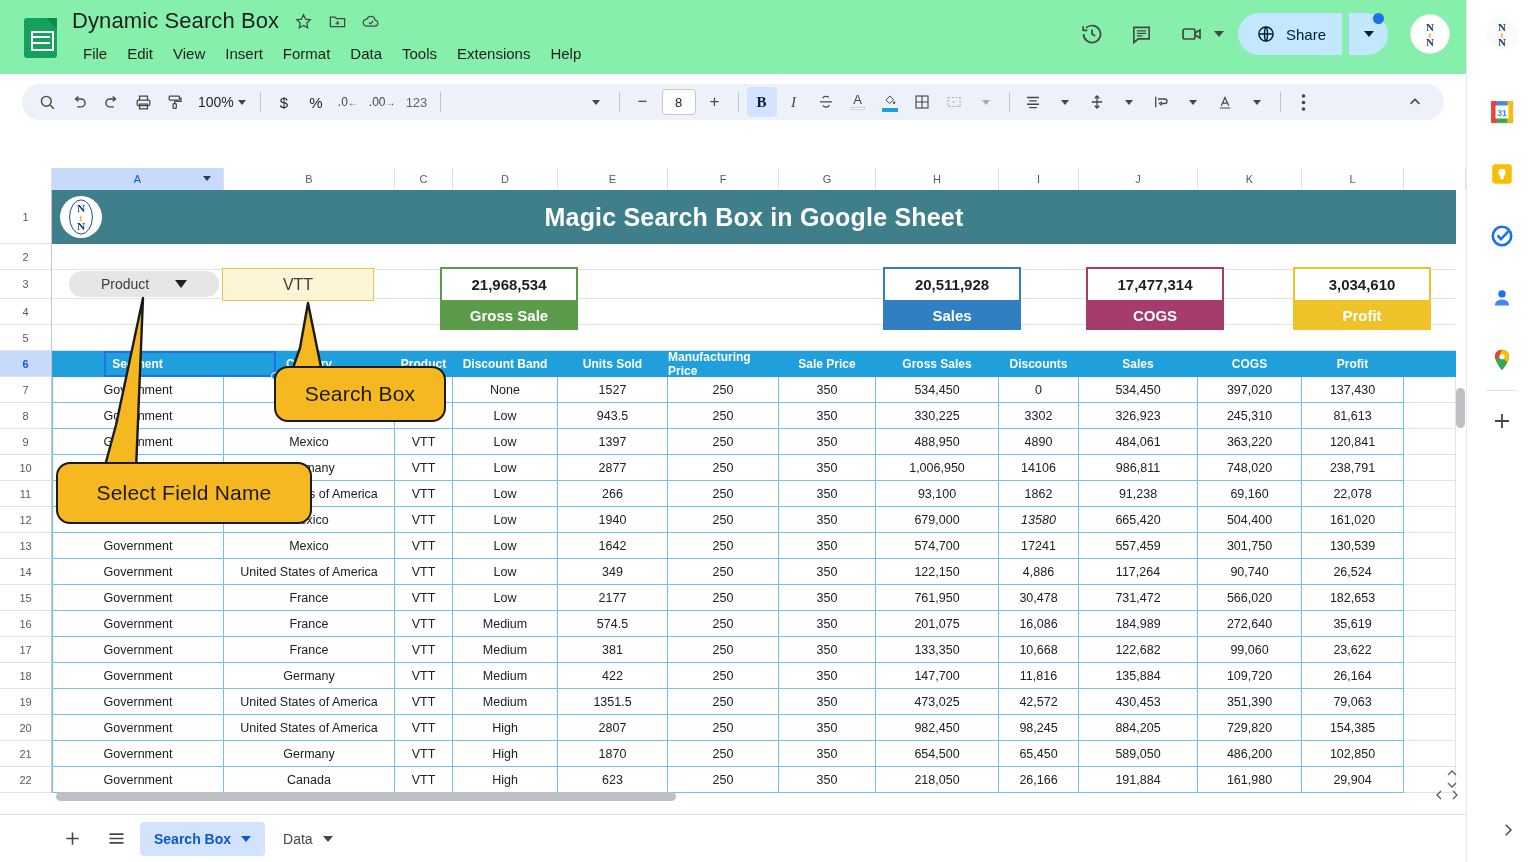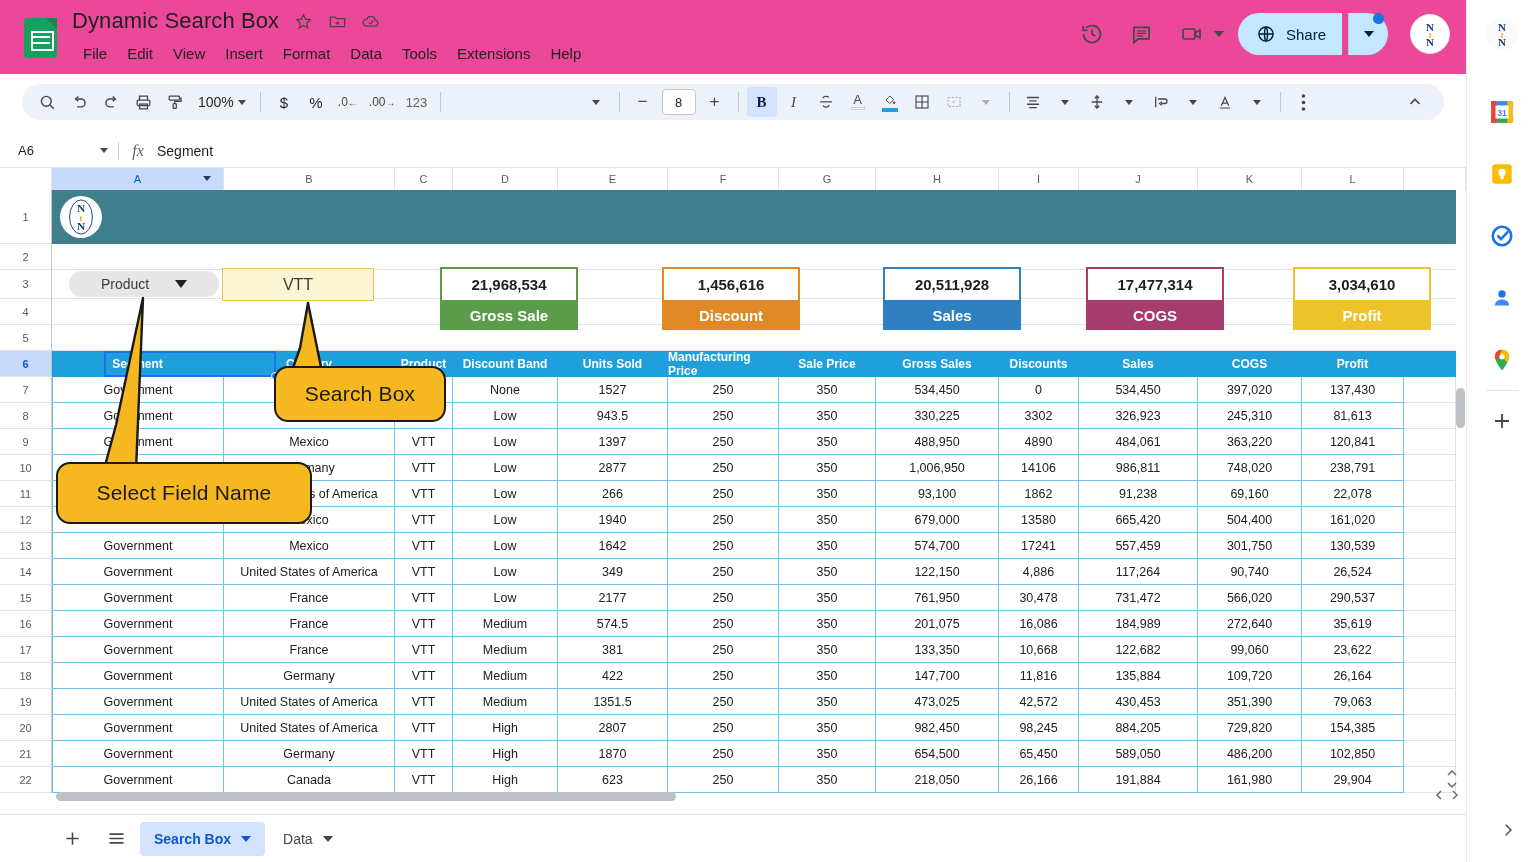--- a/index.html
+++ b/index.html
@@ -8,21 +8,21 @@
     width: 1536px; height: 862px;
     overflow: hidden;
     background: #ffffff;
     font-family: "Liberation Sans", sans-serif;
     -webkit-font-smoothing: antialiased;
   }
 
   
   #app { position: relative; width: 1536px; height: 862px; background: #fff; }
 
-  .topbar { position: absolute; left: 0; top: 0; width: 1466px; height: 74px; background:#ec4899; }
+  .topbar { position: absolute; left: 0; top: 0; width: 1466px; height: 74px; background:#86efac; }
 
   .doc-icon {
     position: absolute; left: 24px; top: 18px; width: 33px; height: 40px;
     background: #16a05d; border-radius: 3px;
   }
   .doc-icon::after{
     content:""; position:absolute; left:7px; top:13px; width:19px; height:16px;
     border:2px solid #fff; border-radius:1px;
   }
   .doc-icon::before{
@@ -407,29 +407,20 @@
           <circle cx="2.5" cy="16" r="1.8"></circle>
       </svg>
     </div>
     <div class="collapse">
       <svg width="18" height="18" viewBox="0 0 24 24" fill="none" stroke="#444746" stroke-width="1.9">
         <path d="M6 14.5L12 8.5l6 6"></path>
       </svg>
     </div>
   </div>
 
-  <div class="fbar">
-    <div class="namebox">
-      <span class="nm">A6</span>
-      <span class="tri"></span>
-    </div>
-    <div class="fbar-sep"></div>
-    <div class="fx">fx</div>
-    <div class="formula">Segment</div>
-  </div>
 
   <div class="grid-wrap">
 
     <div class="colhead">
       <div class="ch-corner"></div>
       <div class="ch sel" style="width:172px;">
         <span>A</span>
           <span class="chtri"></span>
       </div>
       <div class="ch" style="width:171px;">
@@ -497,20 +488,21 @@
 
       <div class="banner" style="width:1404px;">
         <div class="banner-logo">
           <svg width="38" height="38" viewBox="0 0 40 40">
             <ellipse cx="20" cy="20" rx="12" ry="18" fill="#fff" stroke="#12407e" stroke-width="1"></ellipse>
             <text x="20" y="15" font-family="Liberation Serif, serif" font-size="12" font-weight="700" fill="#12407e" text-anchor="middle">N</text>
             <text x="20" y="24" font-family="Liberation Serif, serif" font-size="9" font-weight="700" fill="#f0a500" text-anchor="middle">t</text>
             <text x="20" y="34" font-family="Liberation Serif, serif" font-size="12" font-weight="700" fill="#12407e" text-anchor="middle">N</text>
           </svg>
         </div>
+        <div class="banner-title">Magic Search Box in Google Sheet</div>
       </div>
 
       <div class="row" style="height:26px;">
         <div class="cell" style="width:1404px;border-right:none;"></div>
       </div>
 
       <div style="position:relative; width:1404px; height:81px;">
         <div class="row" style="height:29px;">
           <div class="cell" style="width:1404px;border-right:none;"></div>
         </div>
@@ -524,24 +516,20 @@
         <div class="chip" style="position:absolute;left:17px;top:1px;width:150px;">
           <span class="lbl">Product</span>
           <span class="tri2"></span>
         </div>
 
         <div class="searchbox" style="position:absolute;left:170px;top:-2px;width:152px;">VTT</div>
 
         <div class="kpi" style="left:388px;top:-3px;">
           <div class="val" style="border-color:#5b9c4a;">21,968,534</div>
           <div class="lab" style="background:#5b9c4a;">Gross Sale</div>
-        </div>
-        <div class="kpi" style="left:610px;top:-3px;">
-          <div class="val" style="border-color:#e08a27;">1,456,616</div>
-          <div class="lab" style="background:#e08a27;">Discount</div>
         </div>
         <div class="kpi" style="left:831px;top:-3px;">
           <div class="val" style="border-color:#2f7fc1;">20,511,928</div>
           <div class="lab" style="background:#2f7fc1;">Sales</div>
         </div>
         <div class="kpi" style="left:1034px;top:-3px;">
           <div class="val" style="border-color:#a63b6e;">17,477,314</div>
           <div class="lab" style="background:#a63b6e;">COGS</div>
         </div>
         <div class="kpi" style="left:1241px;top:-3px;">
@@ -647,21 +635,21 @@
           </div>
           <div class="row">
             <div class="cell tbl c-center tbl-l" style="width: 172px;">Government</div>
             <div class="cell tbl c-center" style="width: 171px;">Mexico</div>
             <div class="cell tbl c-center" style="width: 58px;">VTT</div>
             <div class="cell tbl c-center" style="width: 105px;">Low</div>
             <div class="cell tbl c-center" style="width: 110px;">1940</div>
             <div class="cell tbl c-center" style="width: 111px;">250</div>
             <div class="cell tbl c-center" style="width: 97px;">350</div>
             <div class="cell tbl c-center" style="width: 123px;">679,000</div>
-            <div class="cell tbl c-center" style="width: 80px;">13580</div>
+            <div class="cell tbl c-center" style="width: 80px; font-style: italic;">13580</div>
             <div class="cell tbl c-center" style="width: 119px;">665,420</div>
             <div class="cell tbl c-center" style="width: 104px;">504,400</div>
             <div class="cell tbl c-center" style="width: 102px;">161,020</div>
             <div class="cell" style="width: 52px;"></div>
           </div>
           <div class="row">
             <div class="cell tbl c-center tbl-l" style="width: 172px;">Government</div>
             <div class="cell tbl c-center" style="width: 171px;">Mexico</div>
             <div class="cell tbl c-center" style="width: 58px;">VTT</div>
             <div class="cell tbl c-center" style="width: 105px;">Low</div>
@@ -695,21 +683,21 @@
             <div class="cell tbl c-center" style="width: 171px;">France</div>
             <div class="cell tbl c-center" style="width: 58px;">VTT</div>
             <div class="cell tbl c-center" style="width: 105px;">Low</div>
             <div class="cell tbl c-center" style="width: 110px;">2177</div>
             <div class="cell tbl c-center" style="width: 111px;">250</div>
             <div class="cell tbl c-center" style="width: 97px;">350</div>
             <div class="cell tbl c-center" style="width: 123px;">761,950</div>
             <div class="cell tbl c-center" style="width: 80px;">30,478</div>
             <div class="cell tbl c-center" style="width: 119px;">731,472</div>
             <div class="cell tbl c-center" style="width: 104px;">566,020</div>
-            <div class="cell tbl c-center" style="width: 102px;">290,537</div>
+            <div class="cell tbl c-center" style="width: 102px;">182,653</div>
             <div class="cell" style="width: 52px;"></div>
           </div>
           <div class="row">
             <div class="cell tbl c-center tbl-l" style="width: 172px;">Government</div>
             <div class="cell tbl c-center" style="width: 171px;">France</div>
             <div class="cell tbl c-center" style="width: 58px;">VTT</div>
             <div class="cell tbl c-center" style="width: 105px;">Medium</div>
             <div class="cell tbl c-center" style="width: 110px;">574.5</div>
             <div class="cell tbl c-center" style="width: 111px;">250</div>
             <div class="cell tbl c-center" style="width: 97px;">350</div>

